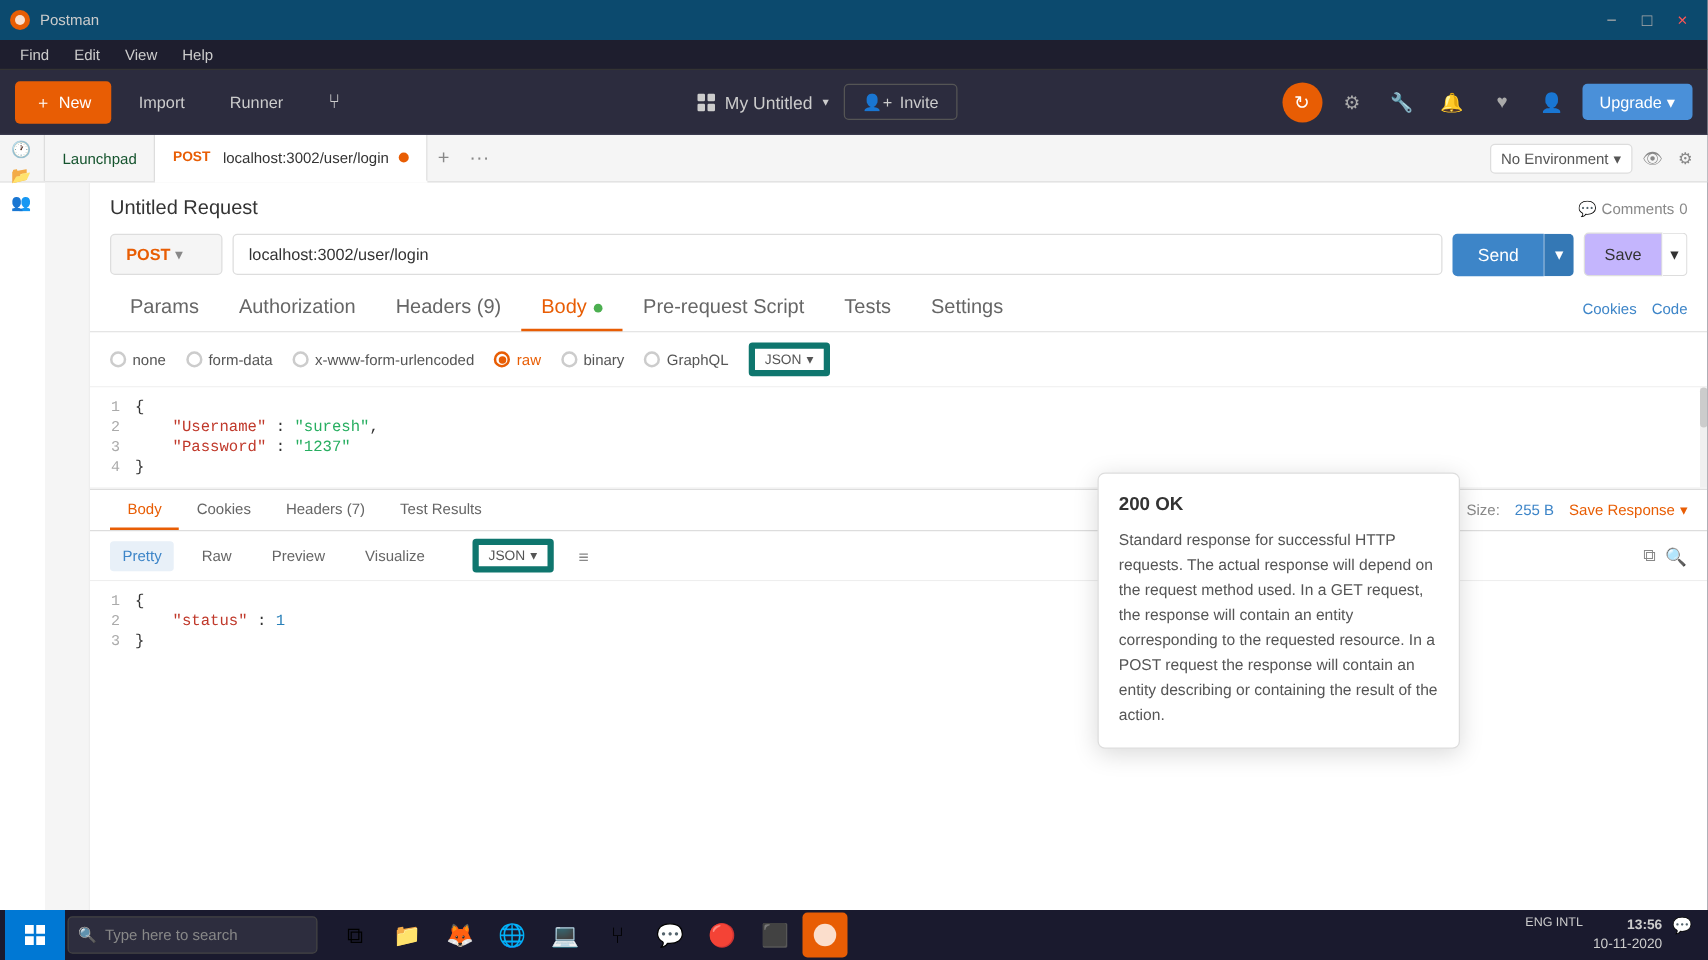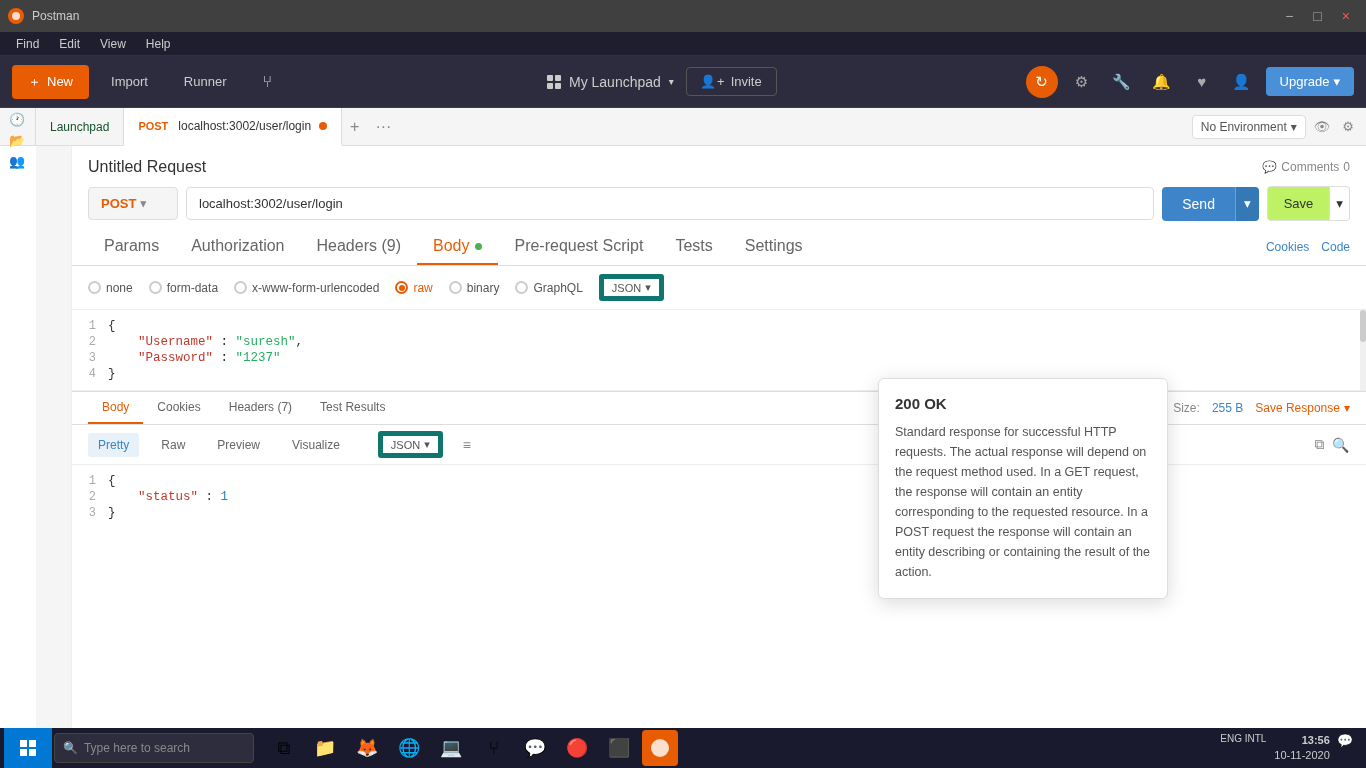--- a/index.html
+++ b/index.html
@@ -1,20 +1,20 @@
 <!DOCTYPE html>
 <html><head>
   <meta charset="utf-8">
   <style>
     * { margin: 0; padding: 0; box-sizing: border-box; }
     body { font-family: -apple-system, BlinkMacSystemFont, 'Segoe UI', sans-serif; font-size: 13px; background: #1a1a2e; overflow: hidden; width: 1366px; height: 768px; }
 
     
     .title-bar {
-      background: #404040;
+      background: #0c4a6e;
       height: 32px;
       display: flex;
       align-items: center;
       justify-content: space-between;
       padding: 0 8px;
       color: #ccc;
       font-size: 12px;
     }
     .title-bar-left { display: flex; align-items: center; gap: 8px; }
     .title-bar-icon { width: 16px; height: 16px; background: #e85d04; border-radius: 50%; display: flex; align-items: center; justify-content: center; }
@@ -253,21 +253,21 @@
     .send-dropdown {
       background: #3478b5;
       color: white;
       border: none;
       border-radius: 0 4px 4px 0;
       padding: 9px 8px;
       cursor: pointer;
       border-left: 1px solid rgba(255,255,255,0.3);
     }
     .save-btn {
-      background: #bef264;
+      background: #c4b5fd;
       color: #333;
       border: 1px solid #ddd;
       border-radius: 4px 0 0 4px;
       padding: 5px 16px;
       font-size: 13px;
       cursor: pointer;
     }
     .save-dropdown {
       background: white;
       color: #333;
@@ -627,21 +627,21 @@
   <button class="btn-toolbar" style="font-size:16px;">⑂</button>
 
   <div class="toolbar-center">
     <button class="workspace-btn">
       <div class="workspace-icon">
         <span></span>
           <span></span>
           <span></span>
           <span></span>
       </div>
-      <span>My Launchpad</span>
+      <span>My Untitled</span>
       <span style="font-size:10px;">▾</span>
     </button>
     <button class="invite-btn">
       <span>👤+</span>
       <span>Invite</span>
     </button>
   </div>
 
   <div class="toolbar-right">
     <div class="icon-circle orange" title="sync">↻</div>

